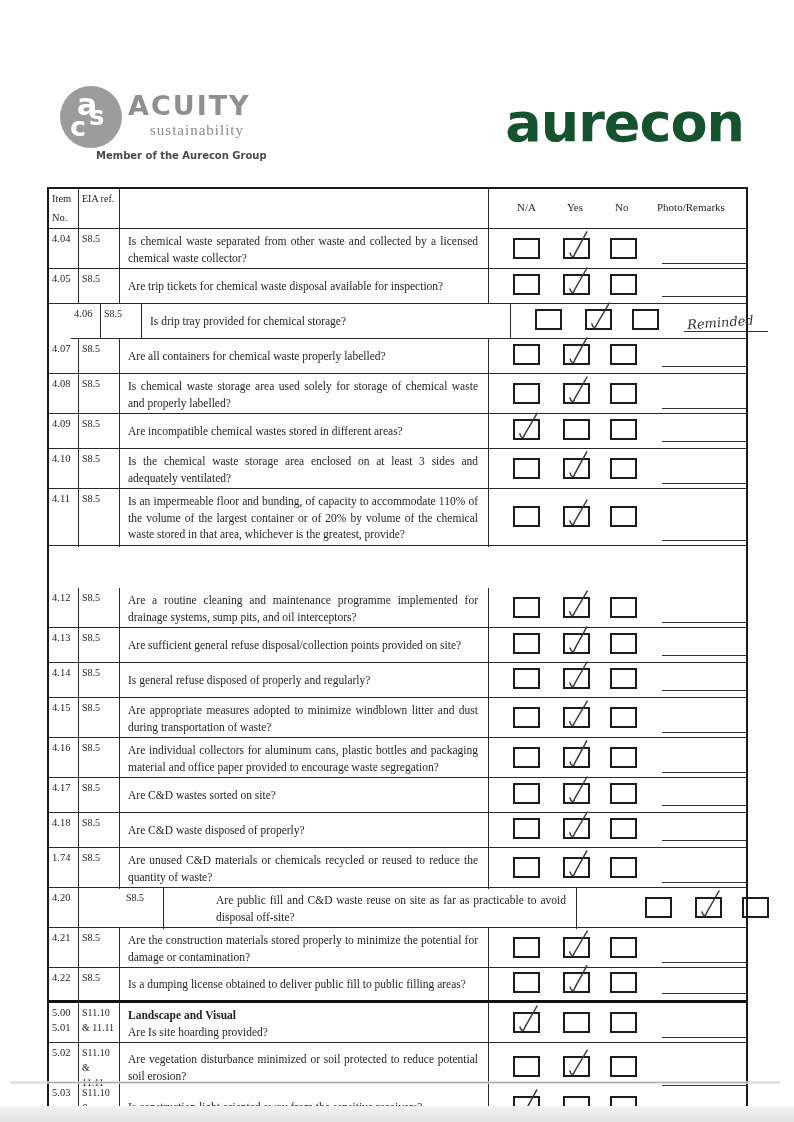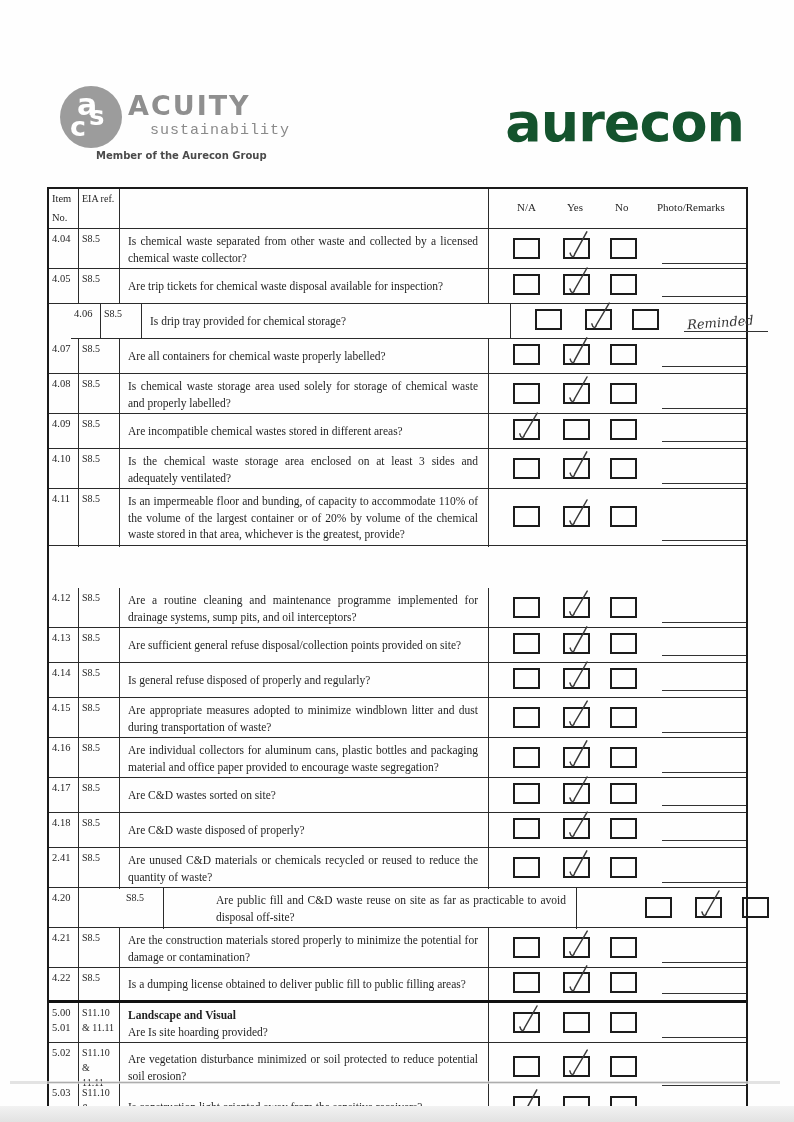--- a/index.html
+++ b/index.html
@@ -10,21 +10,21 @@
   .logos{position:absolute;top:84px;left:58px;right:50px;height:90px;}
   .acuity{position:absolute;left:0;top:0;width:230px;}
   .acuity-circle{position:absolute;left:2px;top:2px;width:62px;height:62px;border-radius:50%;
       background:#9c9c9c;color:#ffffff;font-family:"DejaVu Sans",sans-serif;font-weight:bold;}
   .acuity-circle span{position:absolute;line-height:1;}
   .m-a{font-size:30px;left:17px;top:4px;}
   .m-c{font-size:27px;left:10px;top:27px;}
   .m-s{font-size:26px;left:29px;top:17px;}
   .acuity-name{position:absolute;left:70px;top:6px;font-family:"DejaVu Sans",sans-serif;
       font-weight:bold;font-size:27px;letter-spacing:2px;color:#8f8f8f;}
-  .acuity-sub{position:absolute;left:92px;top:38px;font-family:Liberation Mono, monospace;
+  .acuity-sub{position:absolute;left:92px;top:38px;font-family:Liberation Serif, serif;
       font-size:15px;letter-spacing:1px;color:#8a8a8a;}
   .acuity-tag{position:absolute;left:38px;top:66px;font-family:"DejaVu Sans",sans-serif;
       font-weight:bold;font-size:10px;color:#4a4a4a;white-space:nowrap;}
   .aurecon{position:absolute;right:0;top:4px;width:240px;height:64px;}
   .aurecon-name{position:absolute;right:0;top:8px;font-family:"DejaVu Sans",sans-serif;
       font-weight:bold;font-size:54px;letter-spacing:-1px;color:#14532d;line-height:1;}
 
   
   .doc-title{position:absolute;top:164px;left:40px;width:714px;text-align:center;
       font-weight:bold;font-size:14.5px;white-space:pre;letter-spacing:.2px;color:#111;}
@@ -400,21 +400,21 @@
         <span class="box box-yes"></span>
         <span class="box box-no"></span>
         <span class="remark-line"></span>
       <svg class="tick" viewBox="0 0 26 34" width="26" height="34" style="left: 76px; top: calc(50% - 23px); transform: rotate(1deg);">
               <path d="M5 26 C6 30 8.5 31 9.5 27 L22 5"></path>
             </svg>
           </div>
     </div>
         <div class="row" style="height: 40px;">
       <div class="cell c-item">
-            <div>2.41</div>
+            <div>1.74</div>
           </div>
       <div class="cell c-eia">
             <div>S8.5</div>
           </div>
       <div class="cell c-q">
             <div>Are unused C&amp;D materials or chemicals recycled or reused to reduce the quantity of waste?</div>
           </div>
       <div class="cell c-checks">
         <span class="box box-na"></span>
         <span class="box box-yes"></span>

